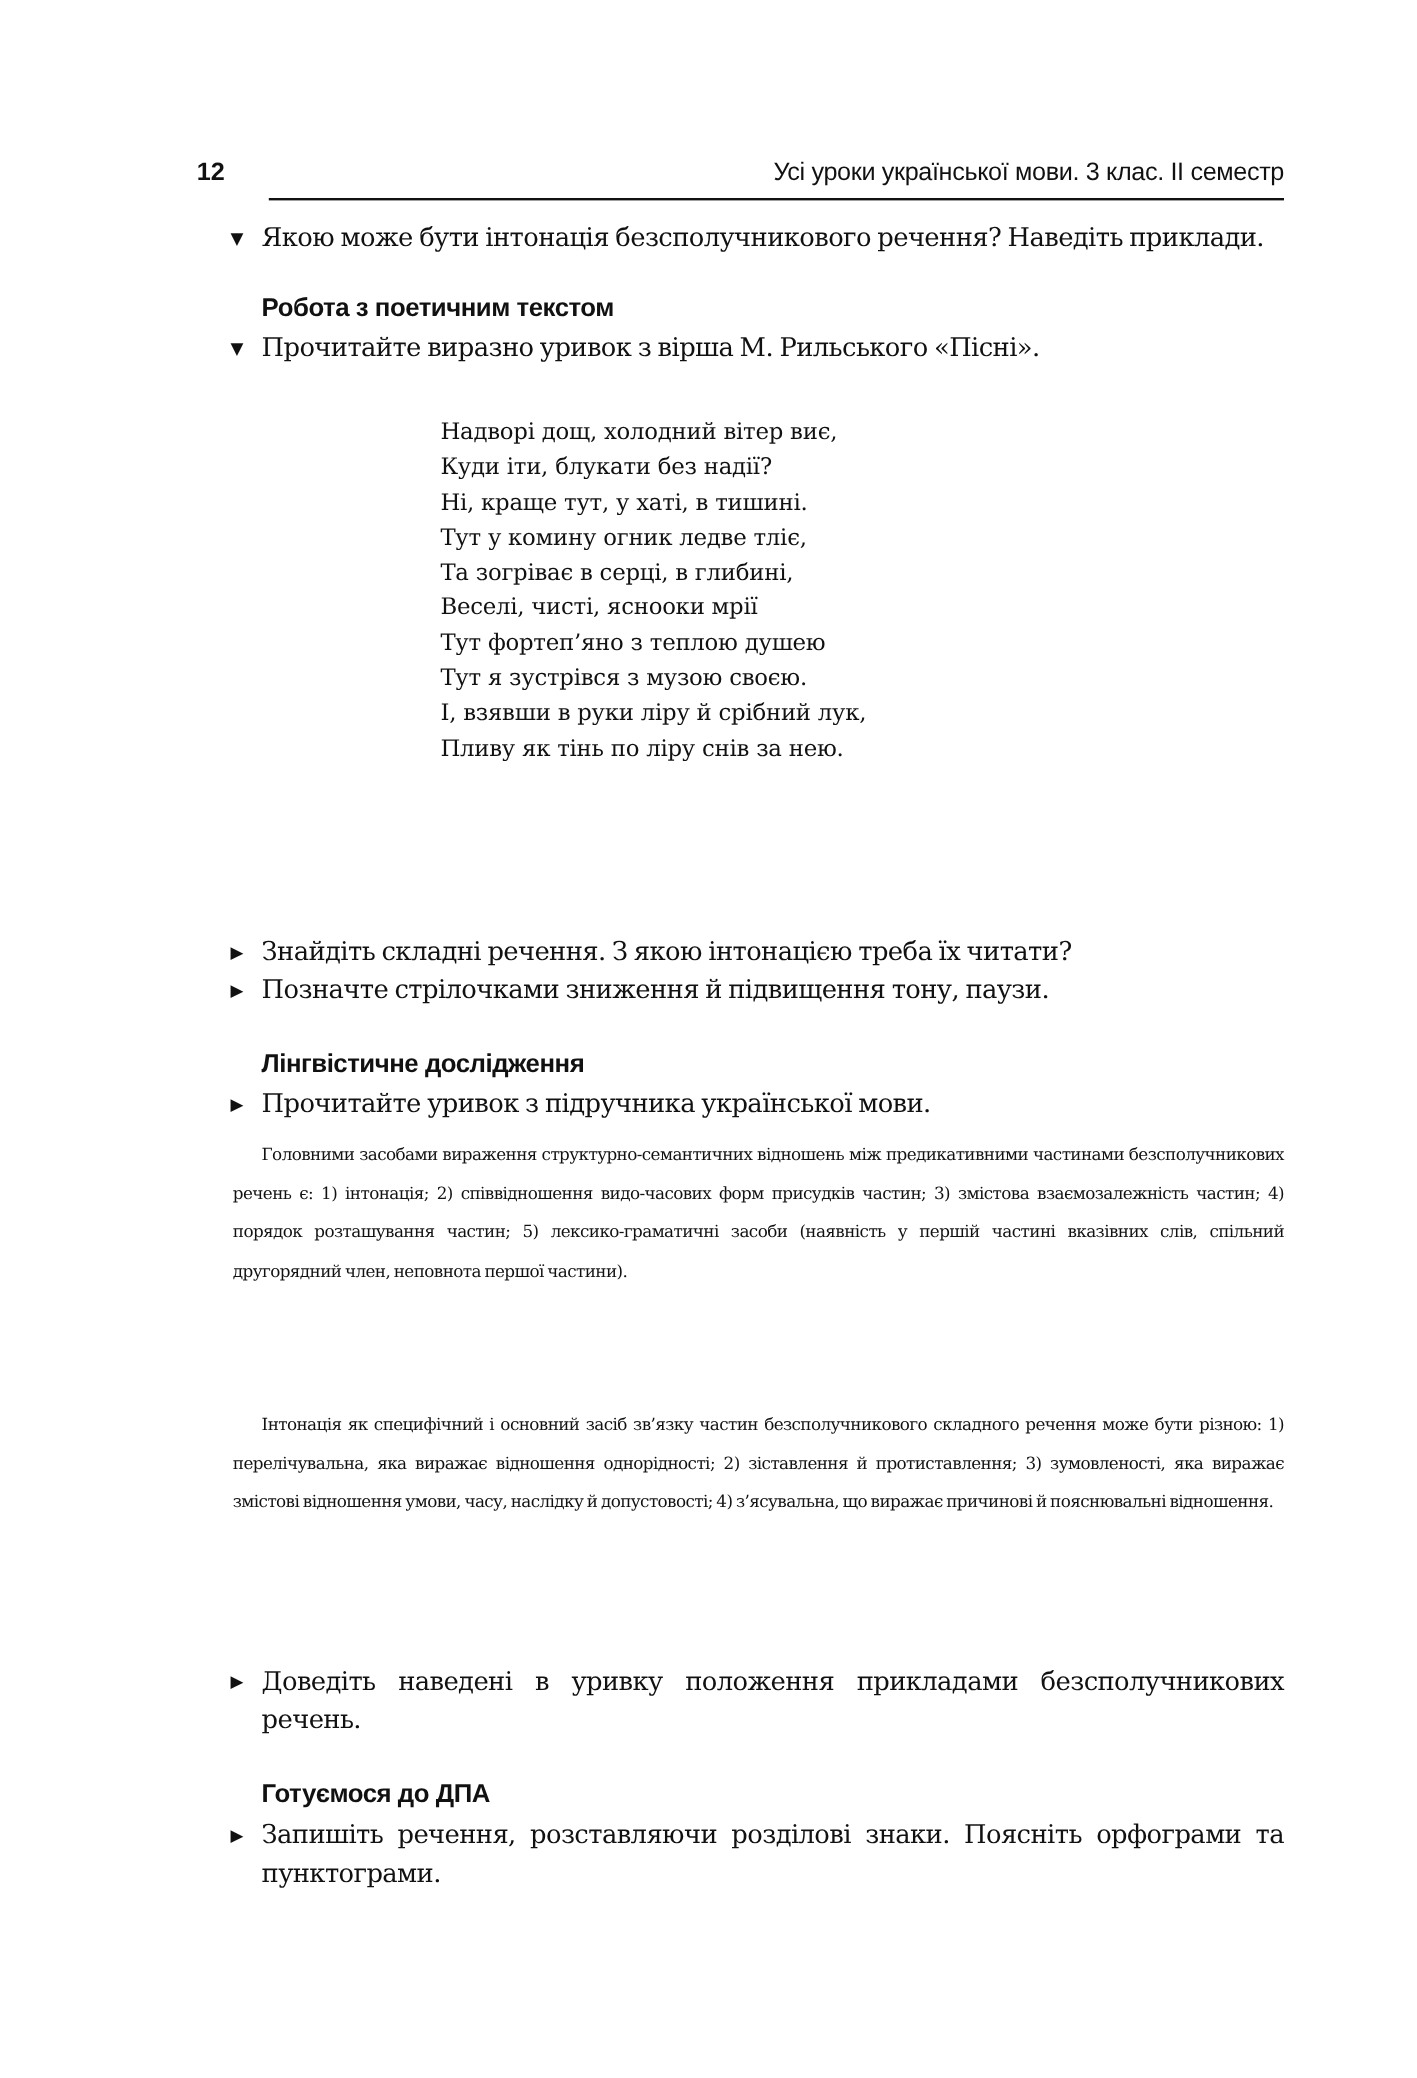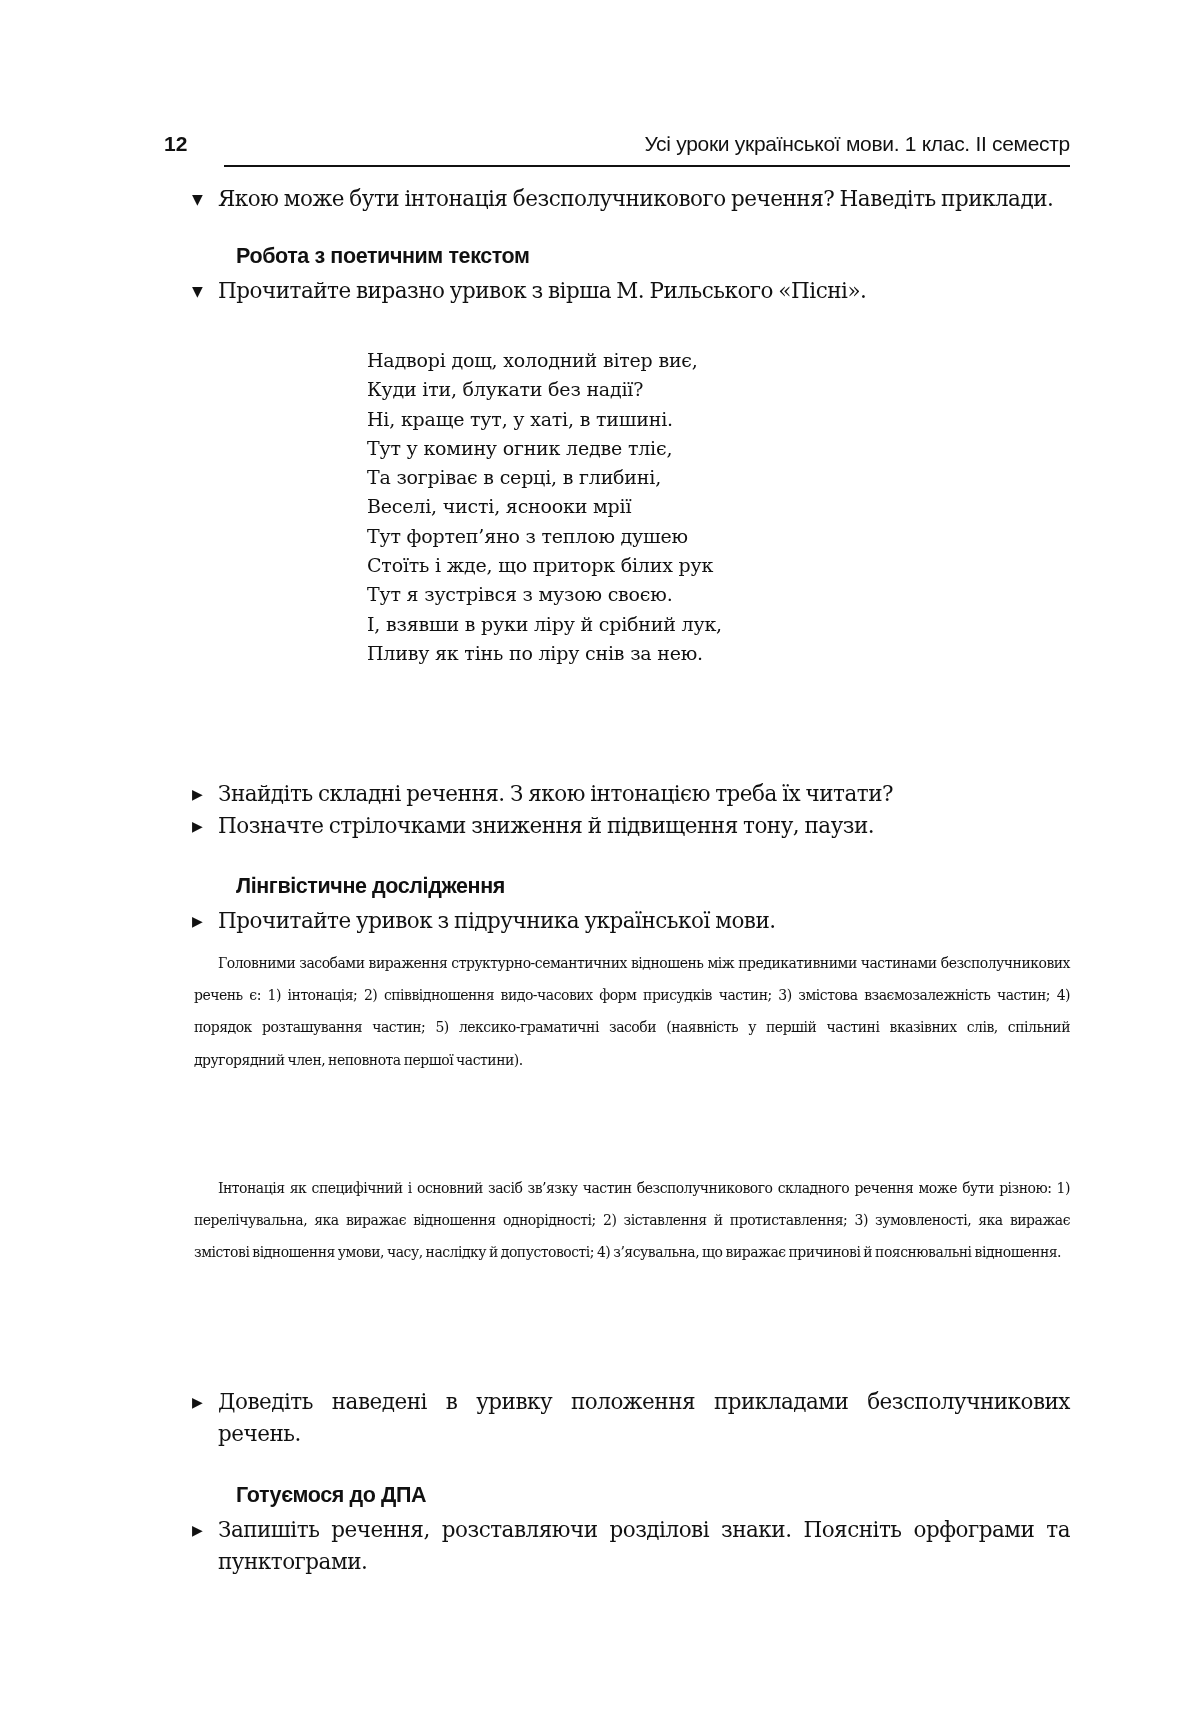--- a/index.html
+++ b/index.html
@@ -20,21 +20,21 @@
       font-family: "DejaVu Serif", serif; font-size: 21.5px; line-height: 32px;
       letter-spacing: -0.5px; word-spacing: -1px;
     }
     .item .bullet {
       position: absolute; left: -2px; top: 0; width: 20px; font-size: 14px; line-height: 32px;
       font-family: "DejaVu Sans", sans-serif;
     }
     .item .text { display: block; padding-left: 24px; text-align: justify; }
 
     .heading {
-      position: absolute; left: 236px; font-size: 21.5px; line-height: 28px; letter-spacing: -0.4px;
+      position: absolute; left: 218px; font-size: 21.5px; line-height: 28px; letter-spacing: -0.4px;
     }
 
     .poem {
       position: absolute; left: 367px; top: 346px; width: 520px;
       font-family: "DejaVu Serif", serif; font-size: 19px; line-height: 29.3px; letter-spacing: -0.2px;
     }
     .poem-line { display: block; white-space: nowrap; }
 
     .para {
       position: absolute; left: 194px; width: 876px;
@@ -42,21 +42,21 @@
       letter-spacing: -0.5px; word-spacing: -1px; text-align: justify; text-indent: 24px;
     }
   </style>
 </head>
 <body>
 
 <div class="page">
 
   <div class="running-head">
     <span class="page-number">12</span>
-    <span class="book-title">Усі уроки української мови. 1 клас. ІІ семестр</span>
+    <span class="book-title">Усі уроки української мови. 3 клас. ІІ семестр</span>
   </div>
   <div class="head-rule"></div>
 
   <div class="item" style="top:183px;">
     <span class="bullet">▼</span>
     <span class="text">Якою може бути інтонація безсполучникового речення? Наведіть приклади.</span>
   </div>
 
   <div class="heading sans-bold" style="top:242px;">Робота з поетичним текстом</div>
 
@@ -66,21 +66,20 @@
   </div>
 
   <div class="poem">
     <span class="poem-line">Надворі дощ, холодний вітер виє,</span>
     <span class="poem-line">Куди іти, блукати без надії?</span>
     <span class="poem-line">Ні, краще тут, у хаті, в тишині.</span>
     <span class="poem-line">Тут у комину огник ледве тліє,</span>
     <span class="poem-line">Та зогріває в серці, в глибині,</span>
     <span class="poem-line">Веселі, чисті, яснооки мрії</span>
     <span class="poem-line">Тут фортеп’яно з теплою душею</span>
-    <span class="poem-line">Стоїть і жде, що приторк білих рук</span>
     <span class="poem-line">Тут я зустрівся з музою своєю.</span>
     <span class="poem-line">І, взявши в руки ліру й срібний лук,</span>
     <span class="poem-line">Пливу як тінь по ліру снів за нею.</span>
   </div>
 
   <div class="item" style="top:778px;">
     <span class="bullet">▶</span>
     <span class="text">Знайдіть складні речення. З якою інтонацією треба їх читати?</span>
   </div>
 

